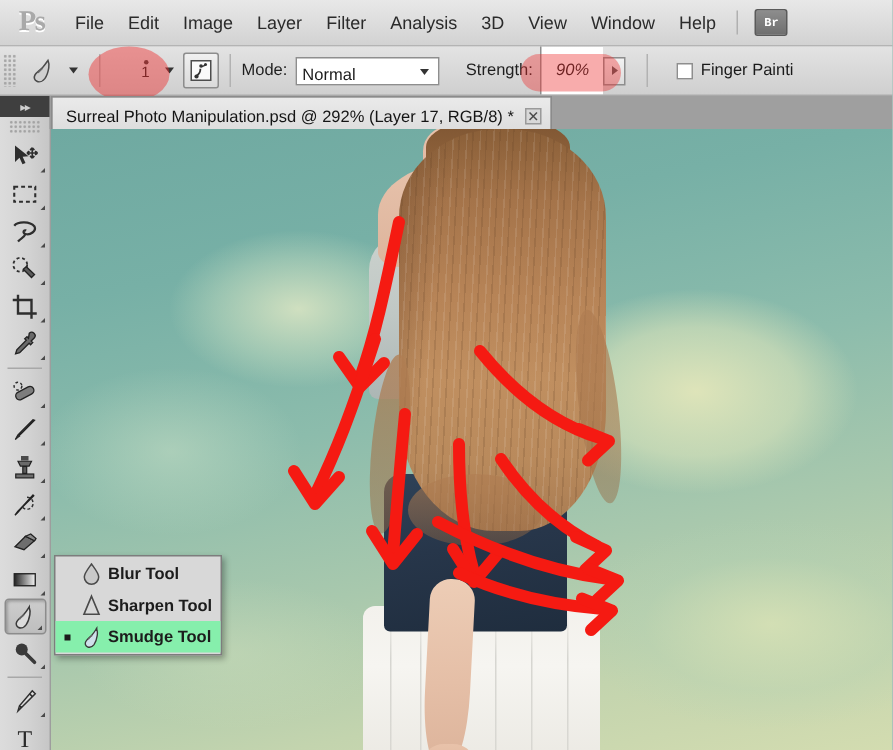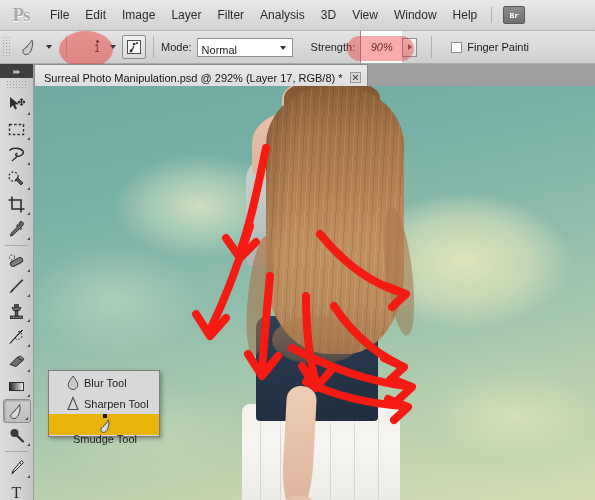--- a/index.html
+++ b/index.html
@@ -260,30 +260,30 @@
     position:absolute; left:250px; top:-8px; width:96px; height:40px;
     background: linear-gradient(180deg,#7d5532,#95663e);
     border-radius:50% 50% 30% 30%;
   }
 
   
   .arrows { position:absolute; left:0; top:0; width:561px; height:414px; pointer-events:none; }
 
   
   .flyout {
-    position:absolute; left:48px; top:370px; width:112px;
+    position:absolute; left:36px; top:370px; width:112px;
     background:#d8d8d8; border:1px solid #7d7d7d;
     box-shadow:2px 2px 4px rgba(0,0,0,.3);
-    z-index:20; padding:1px 0;
+    z-index:20; padding:1px 0;font-weight:bold;
   }
   .fly-item {
     height:21px; display:flex; align-items:center;
     padding-left:2px; font-size:11px; color:#1c1c1c; white-space:nowrap;
   }
-  .fly-item.selected { background:#eab308;flex-direction:column; }
+  .fly-item.selected { background:#86efac; }
   .fly-bullet {
     width:11px; display:flex; align-items:center; justify-content:center; flex:none;
   }
   .fly-bullet i {
     width:4px;height:4px;background:#1b1b1b; display:block;
   }
   .fly-icon {
     width:22px; display:flex; align-items:center; justify-content:center; flex:none;
   }
 </style>

